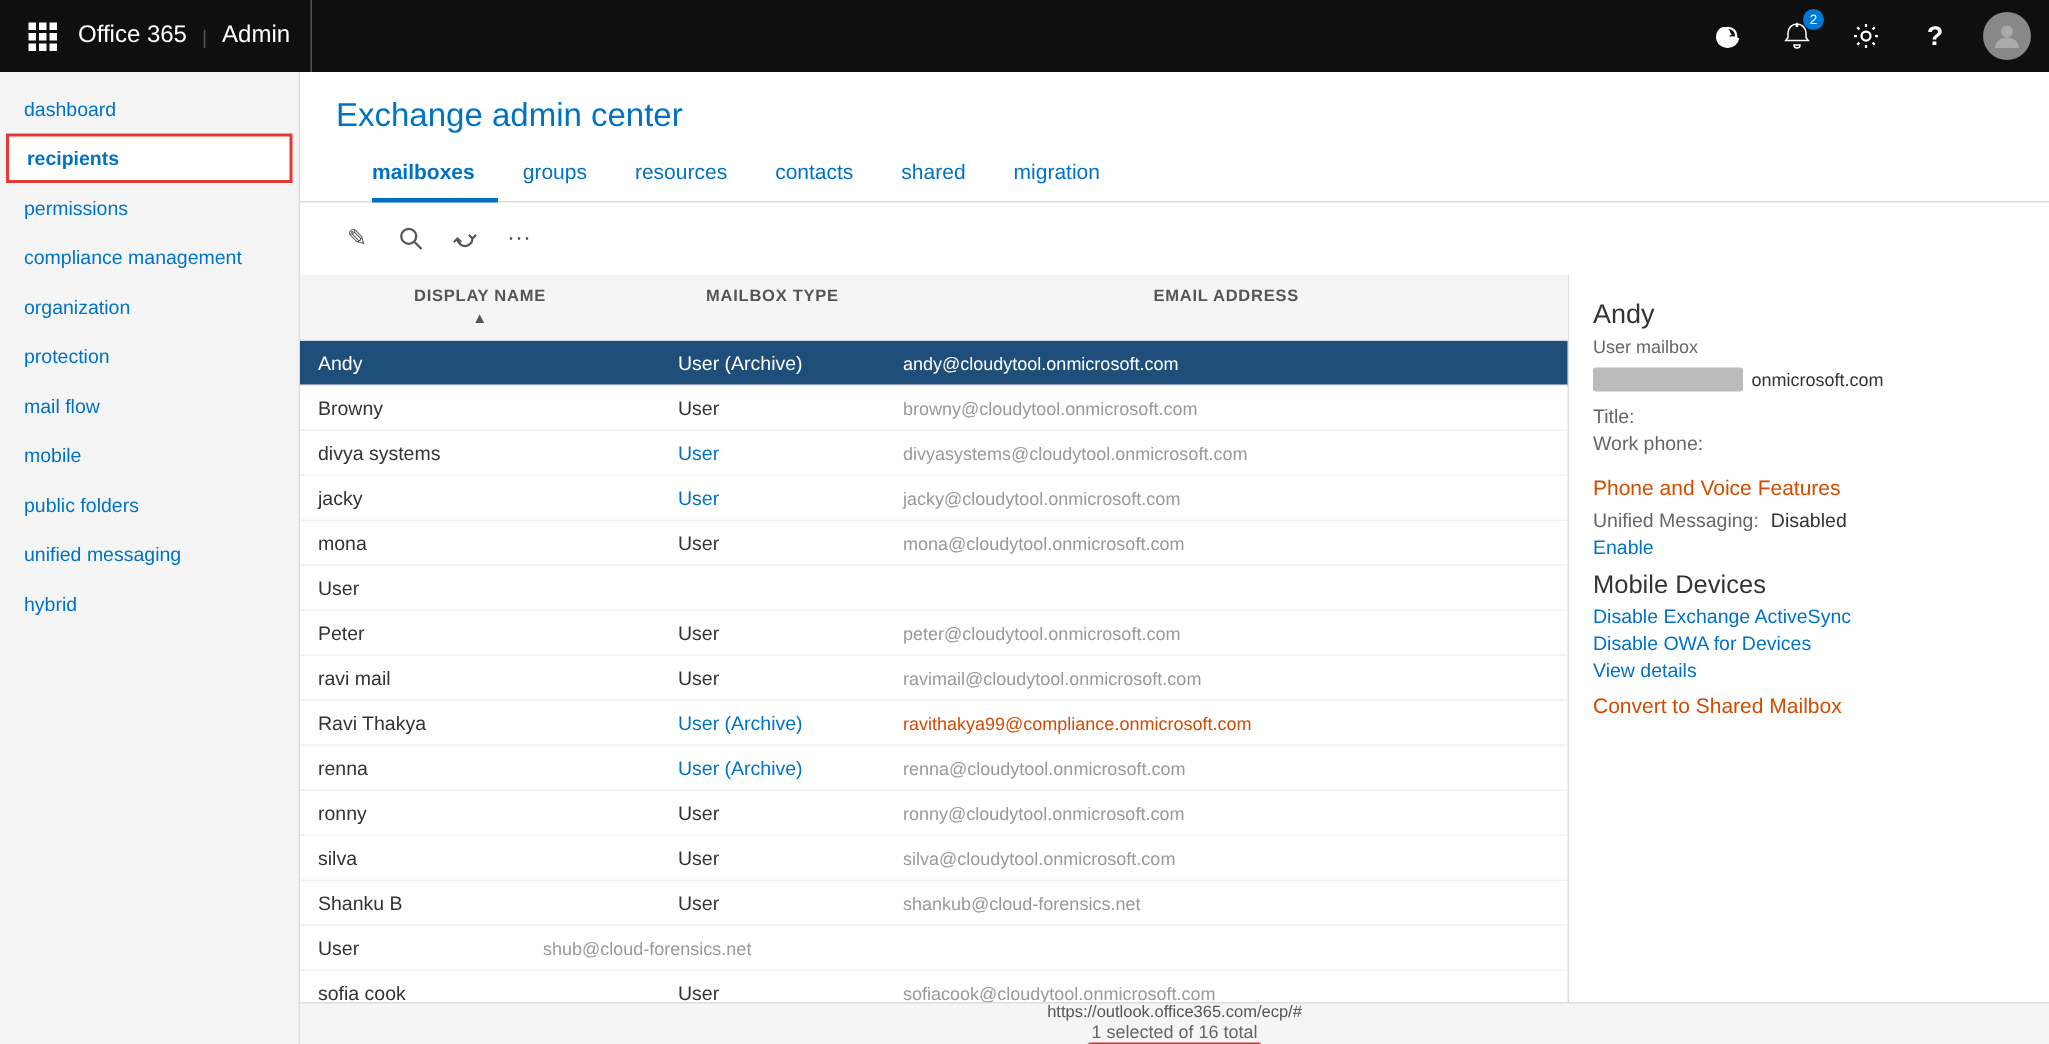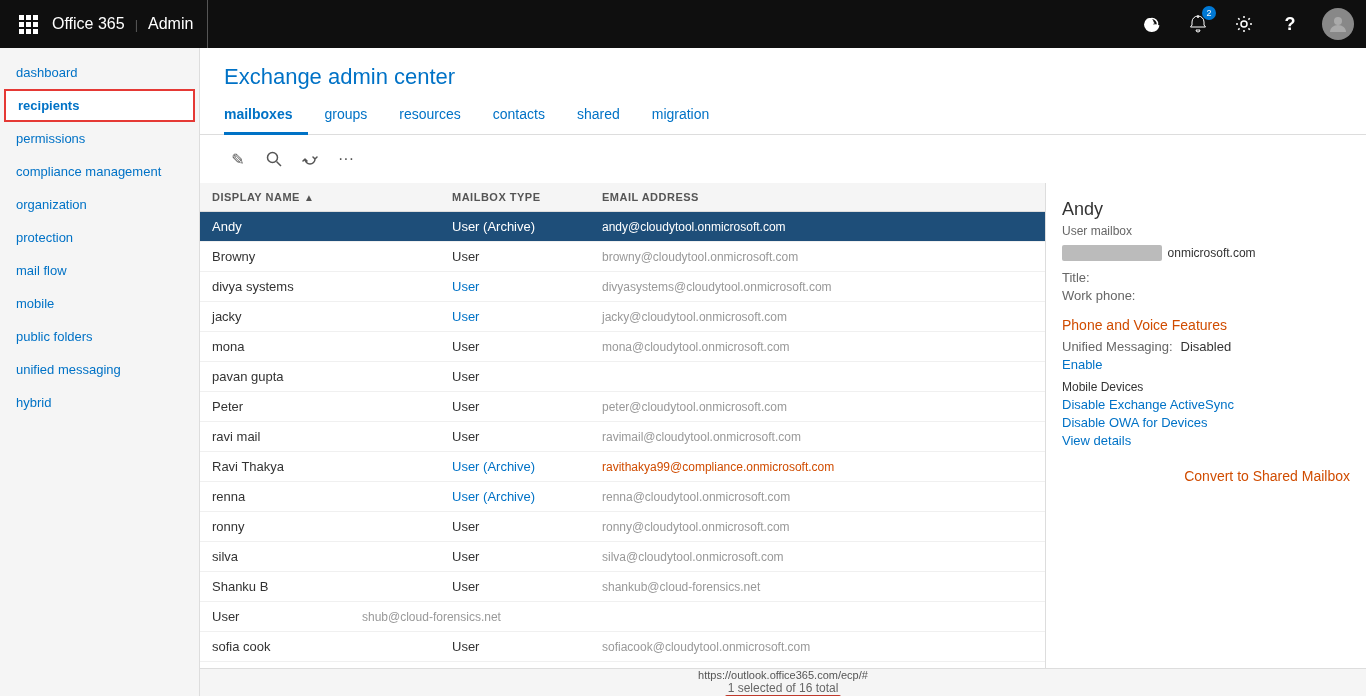--- a/index.html
+++ b/index.html
@@ -107,21 +107,21 @@
     }
     .tab {
       padding: 8px 16px 10px 16px;
       color: #0072c6; cursor: pointer; font-size: 14px;
       border-bottom: 3px solid transparent;
       margin-bottom: -1px;
     }
     .tab.active {
       color: #0072c6; border-bottom: 3px solid #0072c6; font-weight: 600;
     }
-    .tab.first { padding-left: 0; }
+    .tab.first { padding-left: 0; margin-left: 24px; }
 
     
     .toolbar {
       display: flex; align-items: center; gap: 8px;
       padding: 10px 24px;
     }
     .toolbar-btn {
       cursor: pointer; font-size: 16px; color: #555;
       width: 28px; height: 28px; display: flex; align-items: center; justify-content: center;
       border: none; background: none;
@@ -140,21 +140,21 @@
     .table-header {
       display: flex; background: #f5f5f5;
       border-bottom: 1px solid #ddd;
       position: sticky; top: 0; z-index: 1;
     }
     .th {
       padding: 8px 12px;
       font-size: 11px; font-weight: 600; color: #555;
       text-transform: uppercase; letter-spacing: 0.5px;
       cursor: pointer;
-      display: flex; align-items: center; gap: 4px;
+      display: flex; align-items: center; gap: 4px; flex-direction: column;
     }
     .th.name { width: 240px; min-width: 240px; }
     .th.type { width: 150px; min-width: 150px; }
     .th.email { flex: 1; }
     .table-row {
       display: flex; align-items: center;
       border-bottom: 1px solid #f0f0f0;
       cursor: pointer;
     }
     .table-row.selected { background: #1e4e79; color: #fff; }
@@ -179,21 +179,21 @@
       font-size: 18px; font-weight: 400; color: #333; margin-bottom: 4px;
     }
     .detail-subtitle { font-size: 12px; color: #666; margin-bottom: 8px; }
     .detail-email { font-size: 12px; }
     .detail-section-title {
       font-size: 14px; color: #d04c00; margin: 14px 0 6px 0; font-weight: 400;
     }
     .detail-link { color: #0072c6; cursor: pointer; font-size: 13px; display: block; margin: 3px 0; }
     .detail-row { display: flex; gap: 4px; font-size: 13px; margin: 3px 0; color: #333; }
     .detail-row label { color: #666; }
-    .detail-convert { font-size: 14px; color: #333; margin-top: 20px; text-align: right; }
+    .detail-convert { font-size: 14px; color: #333; margin-top: 8px; }
     .detail-convert span { color: #d04c00; }
 
     
     .detail-panel::-webkit-scrollbar, .table-area::-webkit-scrollbar { width: 8px; }
     .detail-panel::-webkit-scrollbar-thumb, .table-area::-webkit-scrollbar-thumb { background: #ccc; border-radius: 4px; }
     .detail-panel::-webkit-scrollbar-track, .table-area::-webkit-scrollbar-track { background: #f5f5f5; }
 
     
     .status-bar {
       height: 28px; background: #f5f5f5; border-top: 1px solid #ddd;
@@ -355,21 +355,20 @@
           <div class="td email">jacky@cloudytool.onmicrosoft.com</div>
         </div>
 
         <div class="table-row">
           <div class="td name">mona</div>
           <div class="td type">User</div>
           <div class="td email">mona@cloudytool.onmicrosoft.com</div>
         </div>
 
         <div class="table-row">
-          <div class="td name">pavan gupta</div>
           <div class="td type">User</div>
         </div>
 
         <div class="table-row">
           <div class="td name">Peter</div>
           <div class="td type">User</div>
           <div class="td email">peter@cloudytool.onmicrosoft.com</div>
         </div>
 
         <div class="table-row">
@@ -440,21 +439,21 @@
           <div class="detail-row">
             <label>Work phone:</label>
           </div>
         </div>
         <div class="detail-section-title">Phone and Voice Features</div>
         <div class="detail-row">
           <label>Unified Messaging:</label>
           <span style="margin-left:4px;">Disabled</span>
         </div>
         <a class="detail-link">Enable</a>
-        <div style="margin-top:8px;font-size:12px;color:#333;font-weight:500;">Mobile Devices</div>
+        <div style="margin-top:8px;font-size:17px;color:#333;font-weight:500;">Mobile Devices</div>
         <a class="detail-link">Disable Exchange ActiveSync</a>
         <a class="detail-link">Disable OWA for Devices</a>
         <a class="detail-link">View details</a>
         <div class="detail-convert">
           <span>Convert to</span>
           <span style="color:#d04c00;">Shared</span>
           <span>Mailbox</span>
         </div>
       </div>
     </div>

